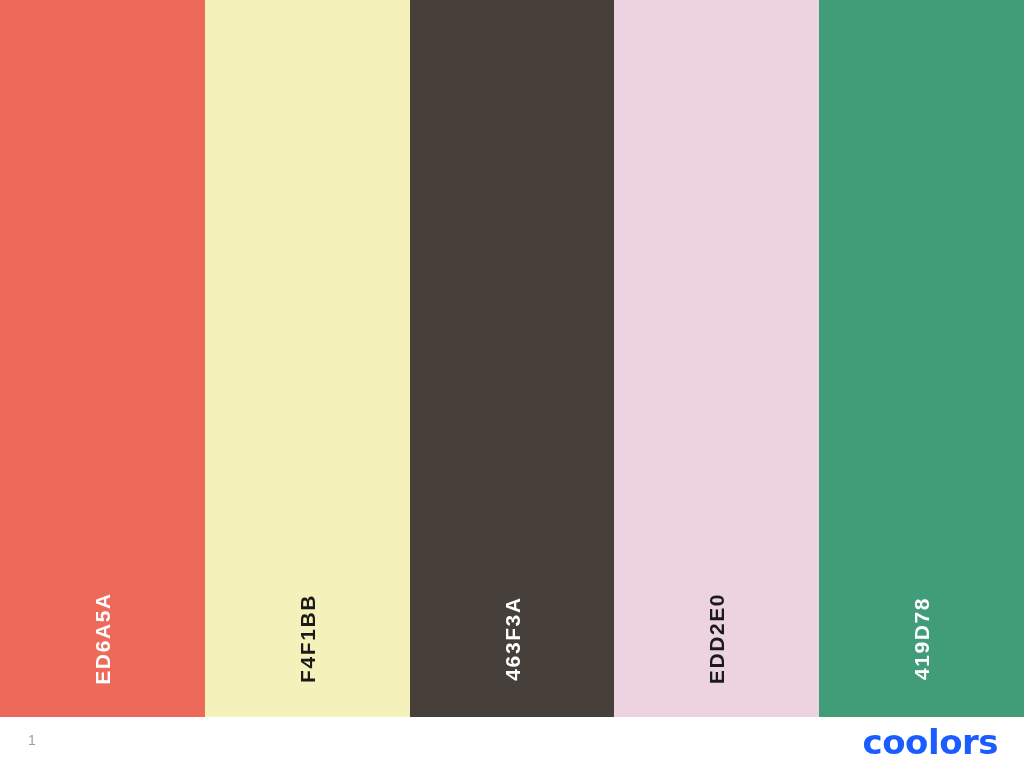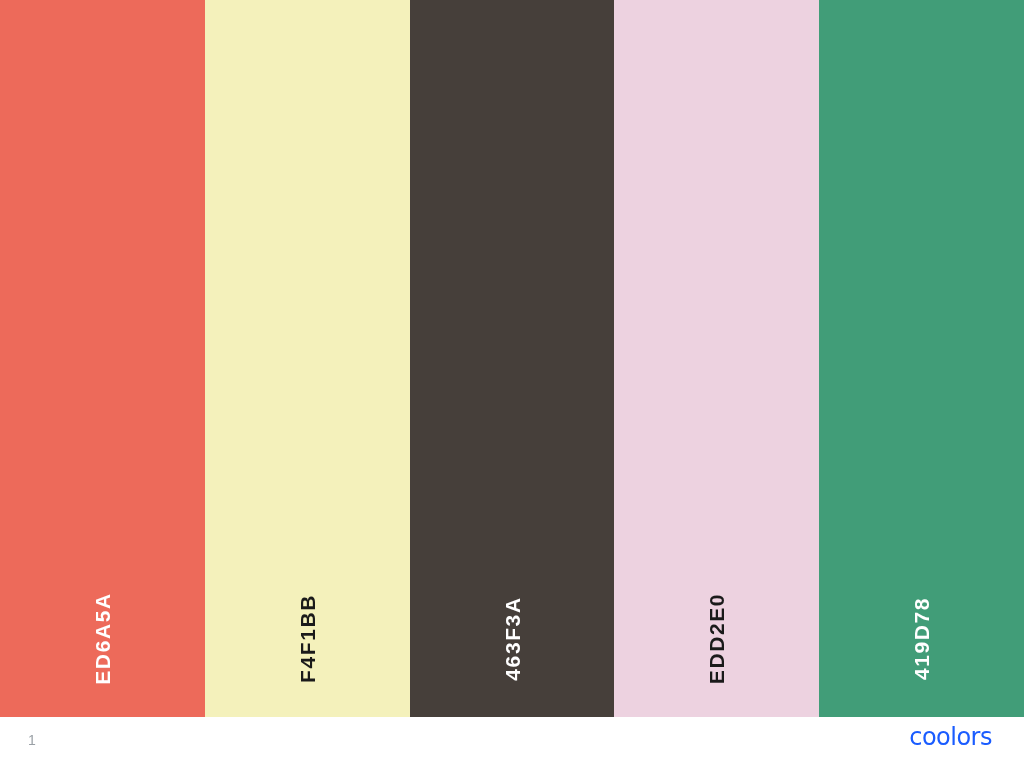--- a/index.html
+++ b/index.html
@@ -71,25 +71,25 @@
     top: 16px;
     font-family: "Liberation Sans", sans-serif;
     font-size: 14px;
     font-weight: normal;
     color: #9AA0A6;
     line-height: 1;
   }
 
   .brand-logo {
     position: absolute;
-    right: 32px;
+    right: 26px;
     top: 8px;
     font-family: "DejaVu Sans", sans-serif;
-    font-size: 24px;
-    font-weight: normal;
+    font-size: 34px;
+    font-weight: bold;
     letter-spacing: -0.5px;
     line-height: 1;
   }
 </style>
 </head>
 <body>
 
 <div class="palette-page" style="background: rgb(255, 255, 255);">
 
   <div class="swatch-strip">

